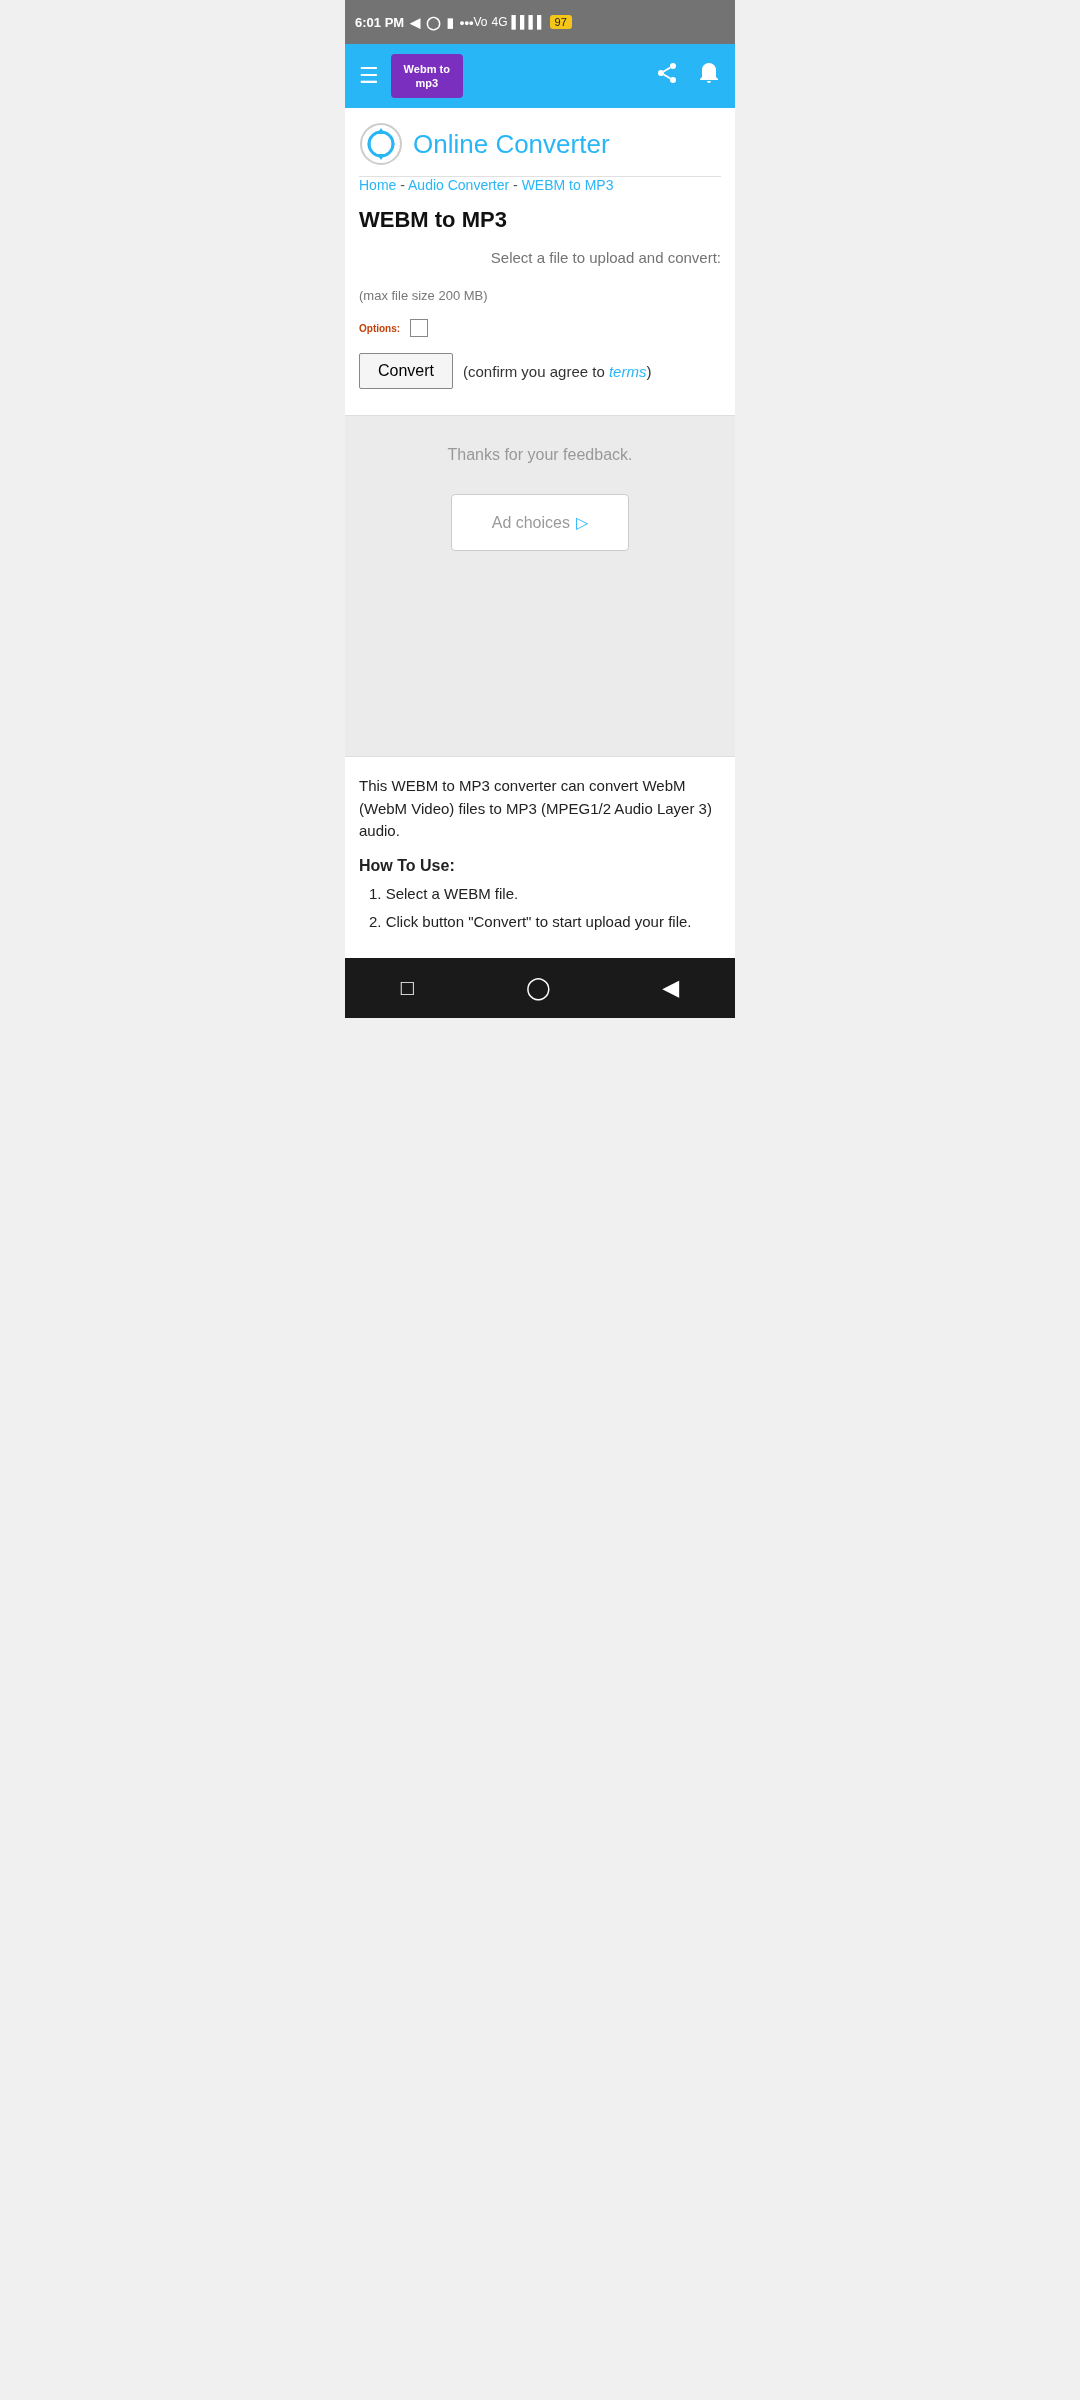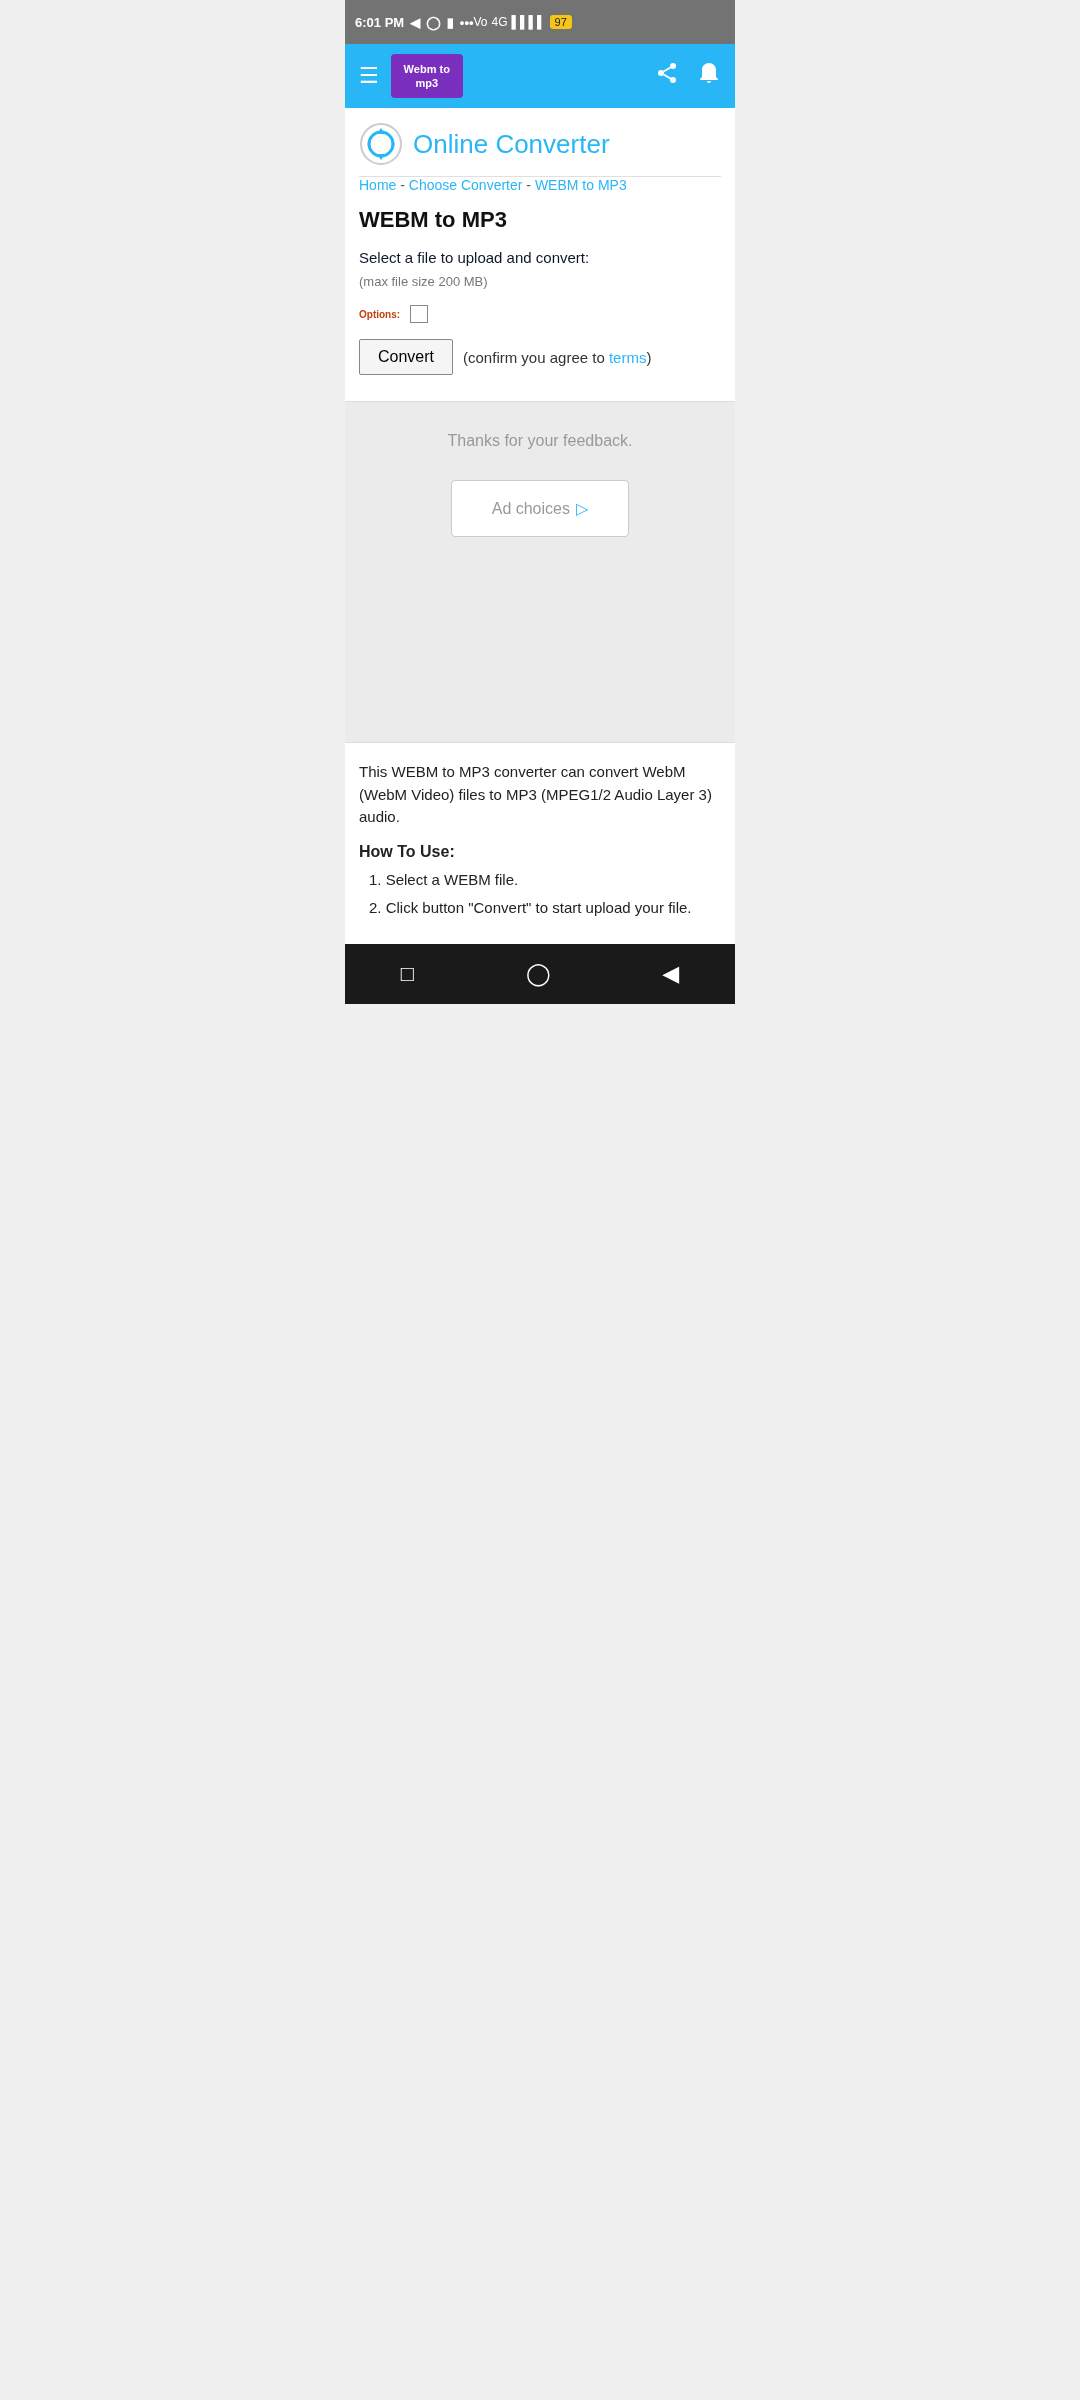--- a/index.html
+++ b/index.html
@@ -126,22 +126,23 @@
     .page-title {
       font-size: 22px;
       font-weight: bold;
       color: #111;
       margin-bottom: 16px;
     }
 
     
     .upload-label {
       font-size: 15px;
-      color: #0f172a;
-      margin-bottom: 8px;
+      color: #737373;
+      margin-bottom: 22px;
+      text-align: right;
     }
     .file-input-row {
       display: flex;
       align-items: center;
       gap: 10px;
       margin-bottom: 6px;
     }
     .choose-file-btn {
       border: 1px solid #888;
       background: #f5f5f5;
@@ -195,20 +196,21 @@
       cursor: pointer;
       border-radius: 2px;
     }
     .confirm-text {
       font-size: 15px;
       color: #333;
     }
     .terms-link {
       color: #29b6f6;
       text-decoration: none;
+      font-style: italic;
     }
 
     
     .gray-section {
       background: #ebebeb;
       padding: 30px 14px;
       text-align: center;
       min-height: 340px;
     }
     .feedback-text {
@@ -328,21 +330,21 @@
       <path d="M22 10 A12 12 0 0 1 34 22" stroke="#29b6f6" stroke-width="3" fill="none" stroke-linecap="round"></path>
       <path d="M34 22 A12 12 0 0 1 10 22" stroke="#29b6f6" stroke-width="3" fill="none" stroke-linecap="round"></path>
       <path d="M10 22 A12 12 0 0 1 22 10" stroke="#29b6f6" stroke-width="3" fill="none" stroke-linecap="round"></path>
       <polygon points="22,6 26,12 18,12" fill="#29b6f6"></polygon>
       <polygon points="22,38 18,32 26,32" fill="#29b6f6"></polygon>
     </svg>
     <span class="logo-title">Online Converter</span>
   </div>
 
   <div class="breadcrumb">
-    <a href="#">Home</a><span> - </span><a href="#">Choose Converter</a><span> - </span><a href="#">WEBM to MP3</a>
+    <a href="#">Home</a><span> - </span><a href="#">Audio Converter</a><span> - </span><a href="#">WEBM to MP3</a>
   </div>
 
   <div class="page-title">WEBM to MP3</div>
 
   <div class="upload-label">Select a file to upload and convert:</div>
 
 
   <div class="max-size-text">(max file size 200 MB)</div>
 
   <div class="options-row">

